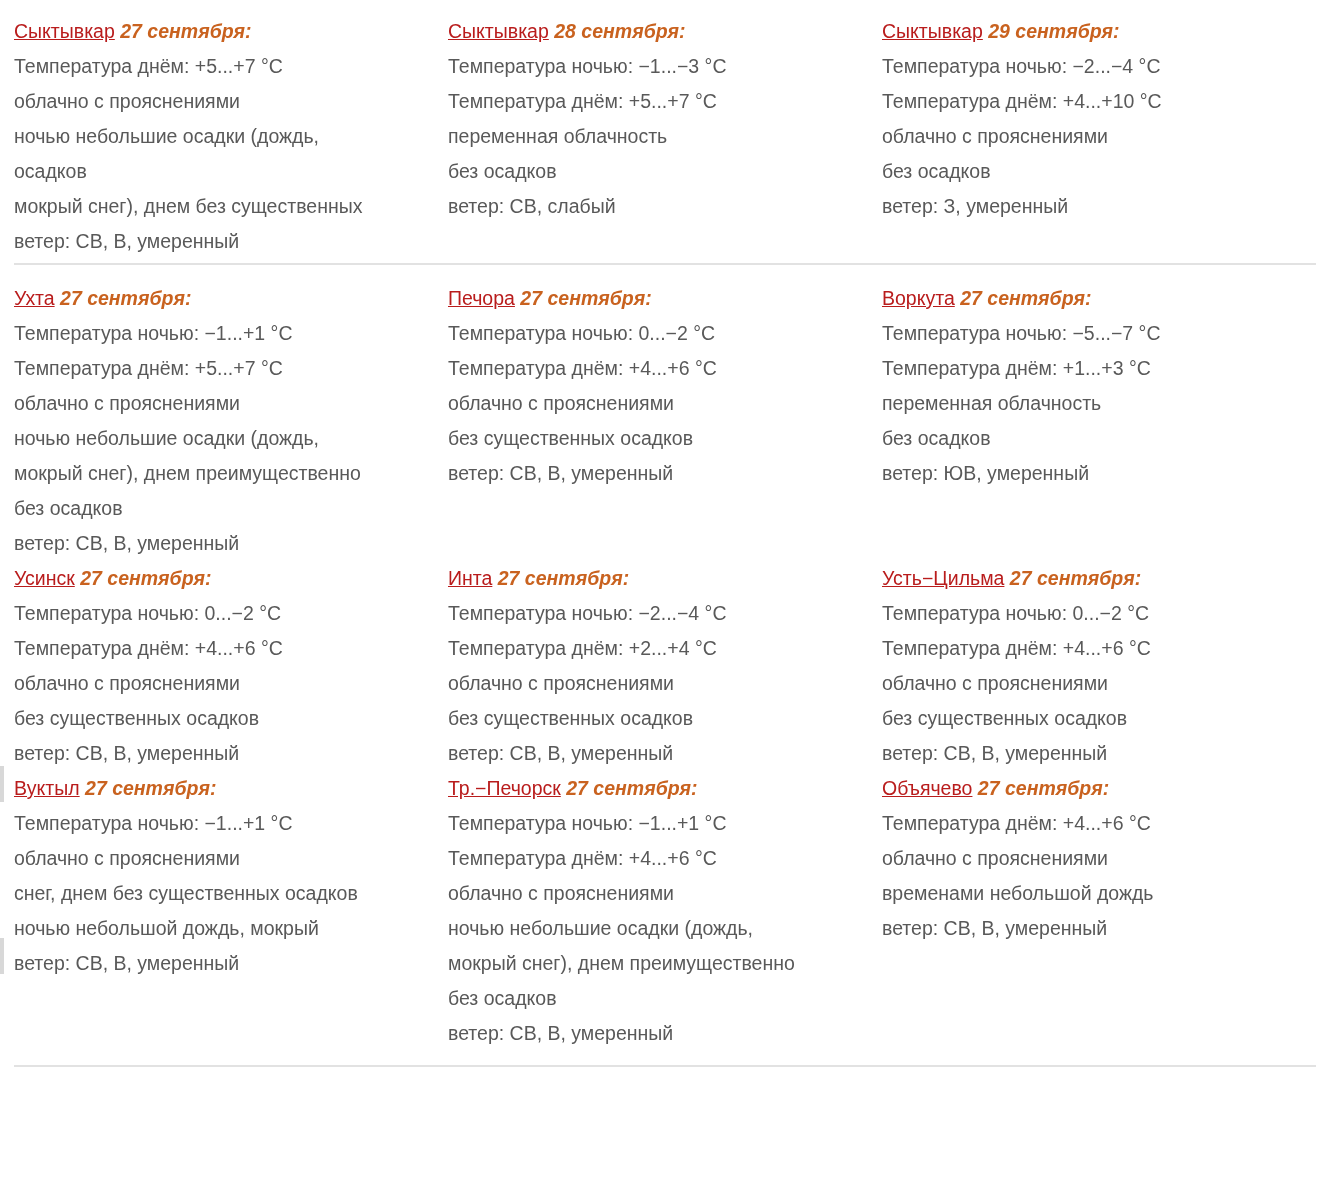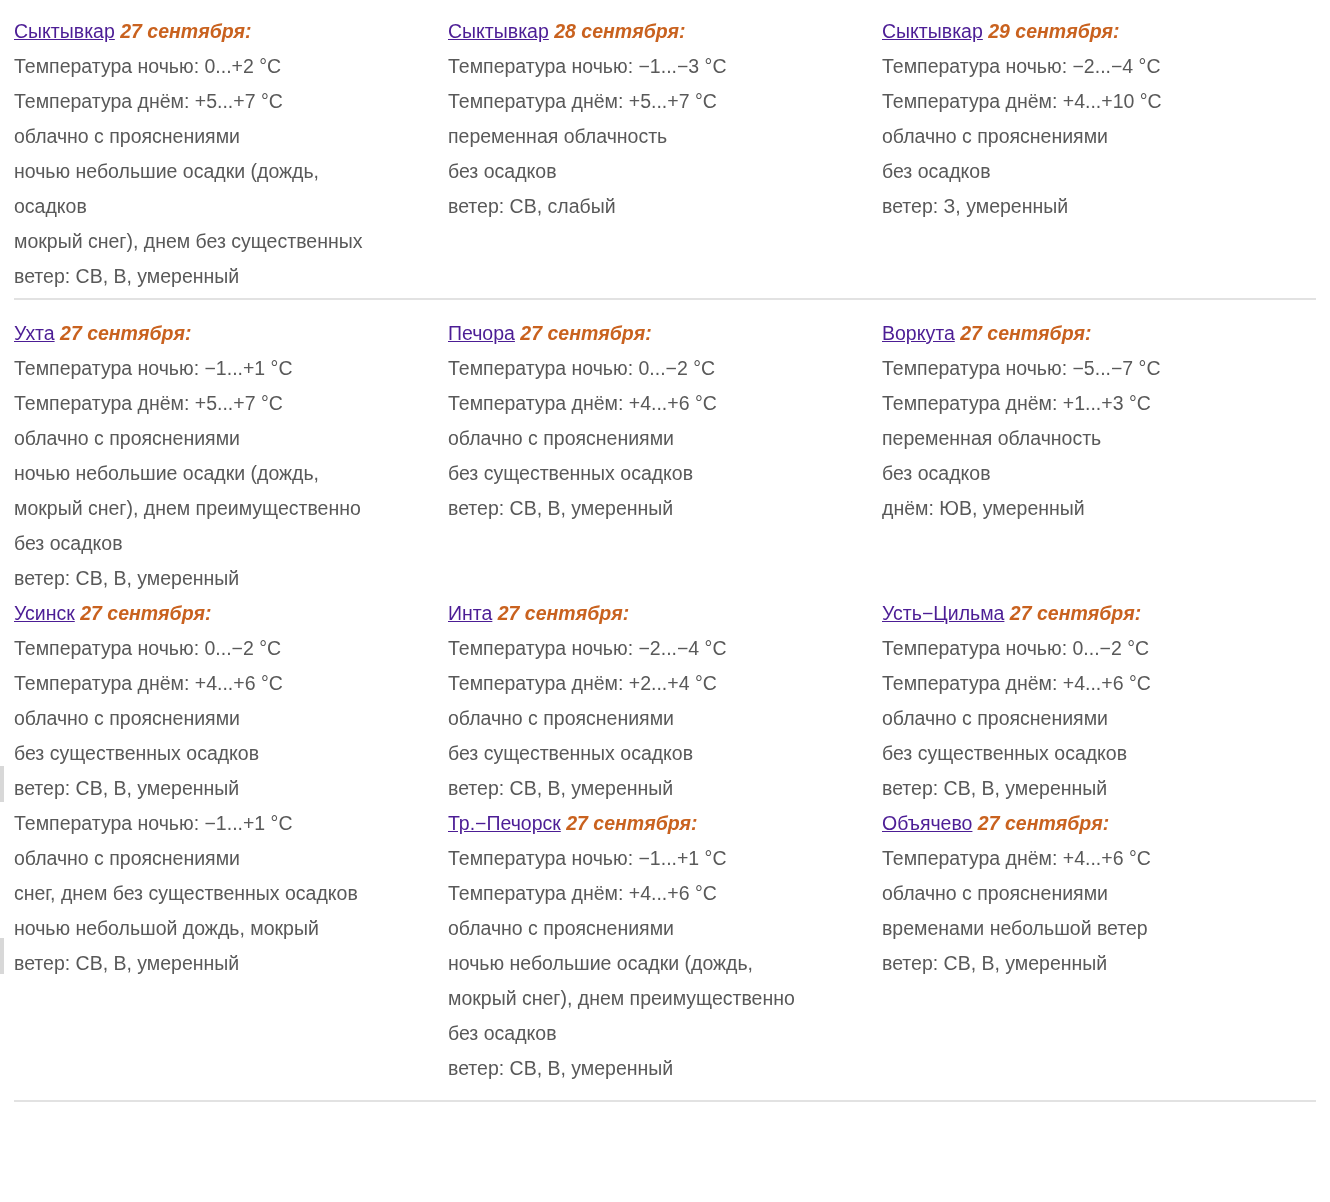--- a/index.html
+++ b/index.html
@@ -38,21 +38,21 @@
     width: 434px;
     box-sizing: border-box;
     padding-right: 16px;
   }
   .block-head {
     font-size: 19.5px;
     line-height: 35px;
     white-space: nowrap;
   }
   .city-link {
-    color: #4c1d95;
+    color: #b91c1c;
     text-decoration: underline;
     cursor: pointer;
   }
   .date-text {
     color: #c9621f;
     font-style: italic;
     font-weight: 700;
   }
   .block-line {
     font-size: 19.5px;
@@ -79,21 +79,20 @@
 </head>
 <body>
 
 <div class="page">
 
   <div class="section row-top">
     <div class="grid">
         <div class="cell">
           <div class="forecast-block">
             <div class="block-head"><a class="city-link">Сыктывкар</a> <span class="date-text">27 сентября:</span></div>
-            <div class="block-line">Температура ночью: 0...+2 °C</div>
             <div class="block-line">Температура днём: +5...+7 °C</div>
             <div class="block-line">облачно с прояснениями</div>
             <div class="block-line">ночью небольшие осадки (дождь,</div>
             <div class="block-line">осадков</div>
             <div class="block-line">мокрый снег), днем без существенных</div>
             <div class="block-line">ветер: СВ, В, умеренный</div>
           </div>
         </div>
         <div class="cell">
           <div class="forecast-block">
@@ -144,21 +143,21 @@
             <div class="block-line">ветер: СВ, В, умеренный</div>
           </div>
         </div>
         <div class="cell">
           <div class="forecast-block">
             <div class="block-head"><a class="city-link">Воркута</a> <span class="date-text">27 сентября:</span></div>
             <div class="block-line">Температура ночью: −5...−7 °C</div>
             <div class="block-line">Температура днём: +1...+3 °C</div>
             <div class="block-line">переменная облачность</div>
             <div class="block-line">без осадков</div>
-            <div class="block-line">днём: ЮВ, умеренный</div>
+            <div class="block-line">ветер: ЮВ, умеренный</div>
           </div>
         </div>
         <div class="cell">
           <div class="forecast-block">
             <div class="block-head"><a class="city-link">Усинск</a> <span class="date-text">27 сентября:</span></div>
             <div class="block-line">Температура ночью: 0...−2 °C</div>
             <div class="block-line">Температура днём: +4...+6 °C</div>
             <div class="block-line">облачно с прояснениями</div>
             <div class="block-line">без существенных осадков</div>
             <div class="block-line">ветер: СВ, В, умеренный</div>
@@ -179,20 +178,21 @@
             <div class="block-head"><a class="city-link">Усть−Цильма</a> <span class="date-text">27 сентября:</span></div>
             <div class="block-line">Температура ночью: 0...−2 °C</div>
             <div class="block-line">Температура днём: +4...+6 °C</div>
             <div class="block-line">облачно с прояснениями</div>
             <div class="block-line">без существенных осадков</div>
             <div class="block-line">ветер: СВ, В, умеренный</div>
           </div>
         </div>
         <div class="cell">
           <div class="forecast-block">
+            <div class="block-head"><a class="city-link">Вуктыл</a> <span class="date-text">27 сентября:</span></div>
             <div class="block-line">Температура ночью: −1...+1 °C</div>
             <div class="block-line">облачно с прояснениями</div>
             <div class="block-line">снег, днем без существенных осадков</div>
             <div class="block-line">ночью небольшой дождь, мокрый</div>
             <div class="block-line">ветер: СВ, В, умеренный</div>
           </div>
         </div>
         <div class="cell">
           <div class="forecast-block">
             <div class="block-head"><a class="city-link">Тр.−Печорск</a> <span class="date-text">27 сентября:</span></div>
@@ -203,21 +203,21 @@
             <div class="block-line">мокрый снег), днем преимущественно</div>
             <div class="block-line">без осадков</div>
             <div class="block-line">ветер: СВ, В, умеренный</div>
           </div>
         </div>
         <div class="cell">
           <div class="forecast-block">
             <div class="block-head"><a class="city-link">Объячево</a> <span class="date-text">27 сентября:</span></div>
             <div class="block-line">Температура днём: +4...+6 °C</div>
             <div class="block-line">облачно с прояснениями</div>
-            <div class="block-line">временами небольшой ветер</div>
+            <div class="block-line">временами небольшой дождь</div>
             <div class="block-line">ветер: СВ, В, умеренный</div>
           </div>
         </div>
       </div>
   </div>
 
   <div class="divider"></div>
 
   <div class="edge-artifact art1"></div>
   <div class="edge-artifact art2"></div>

